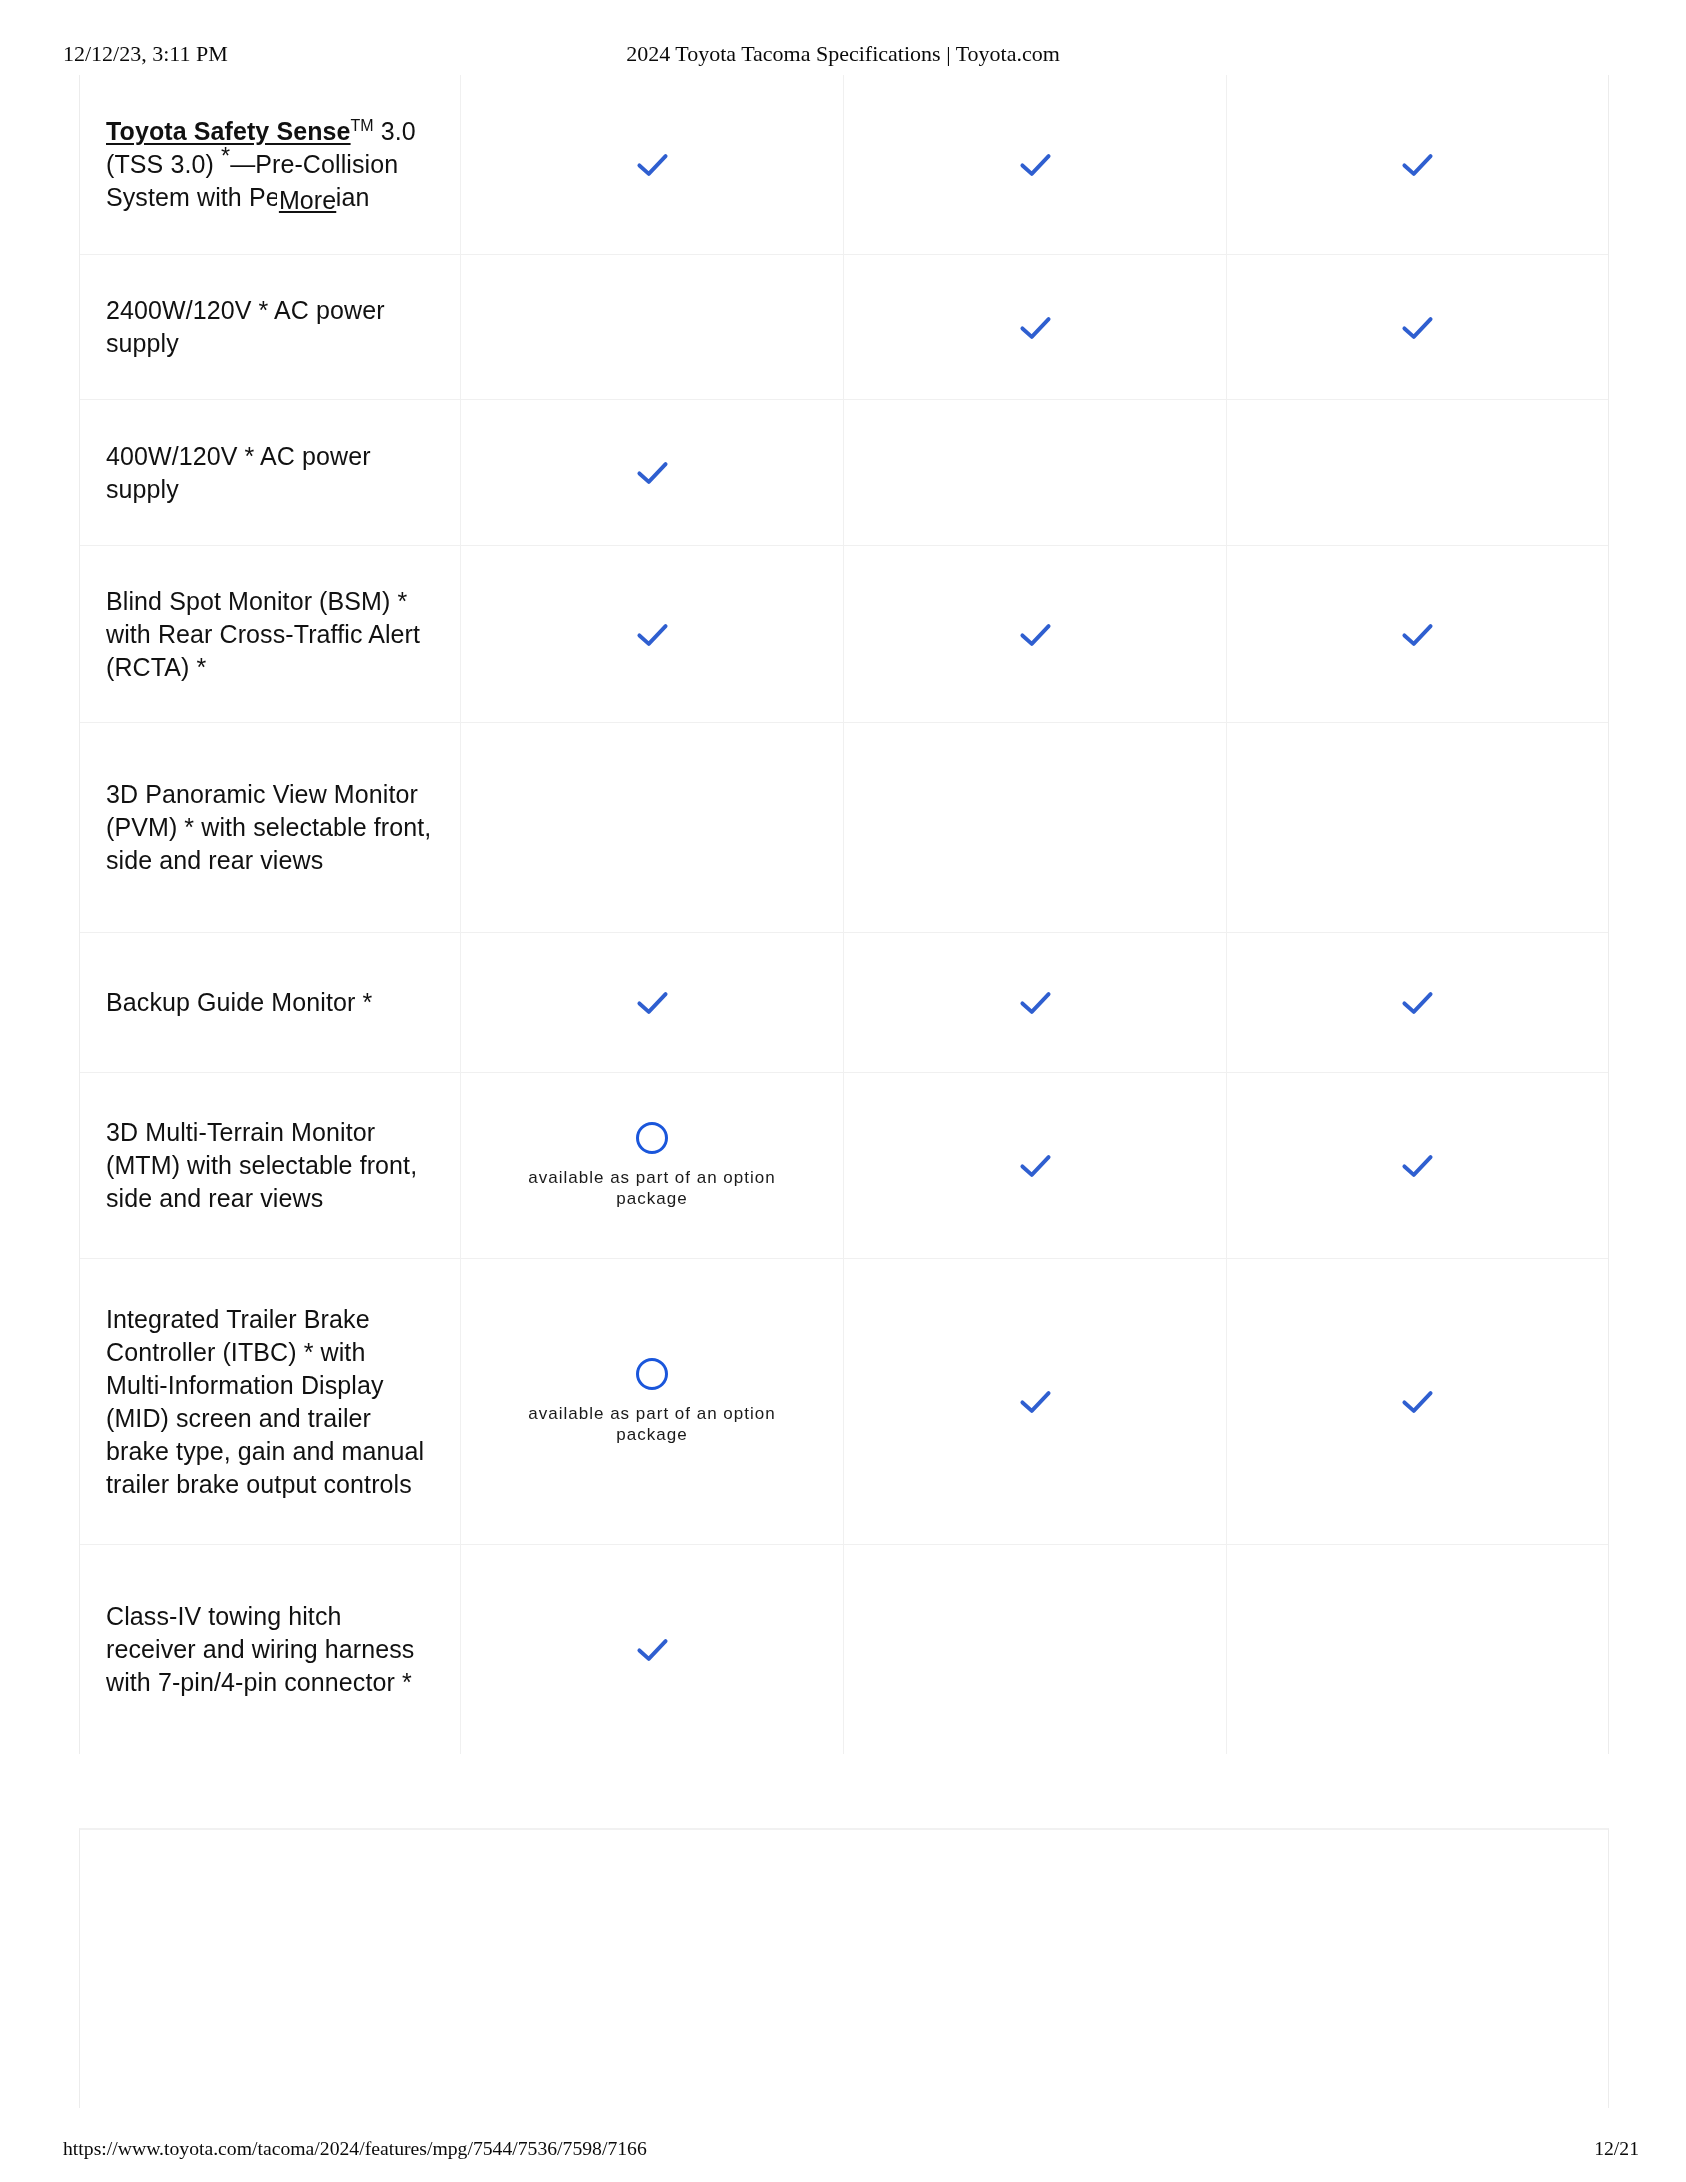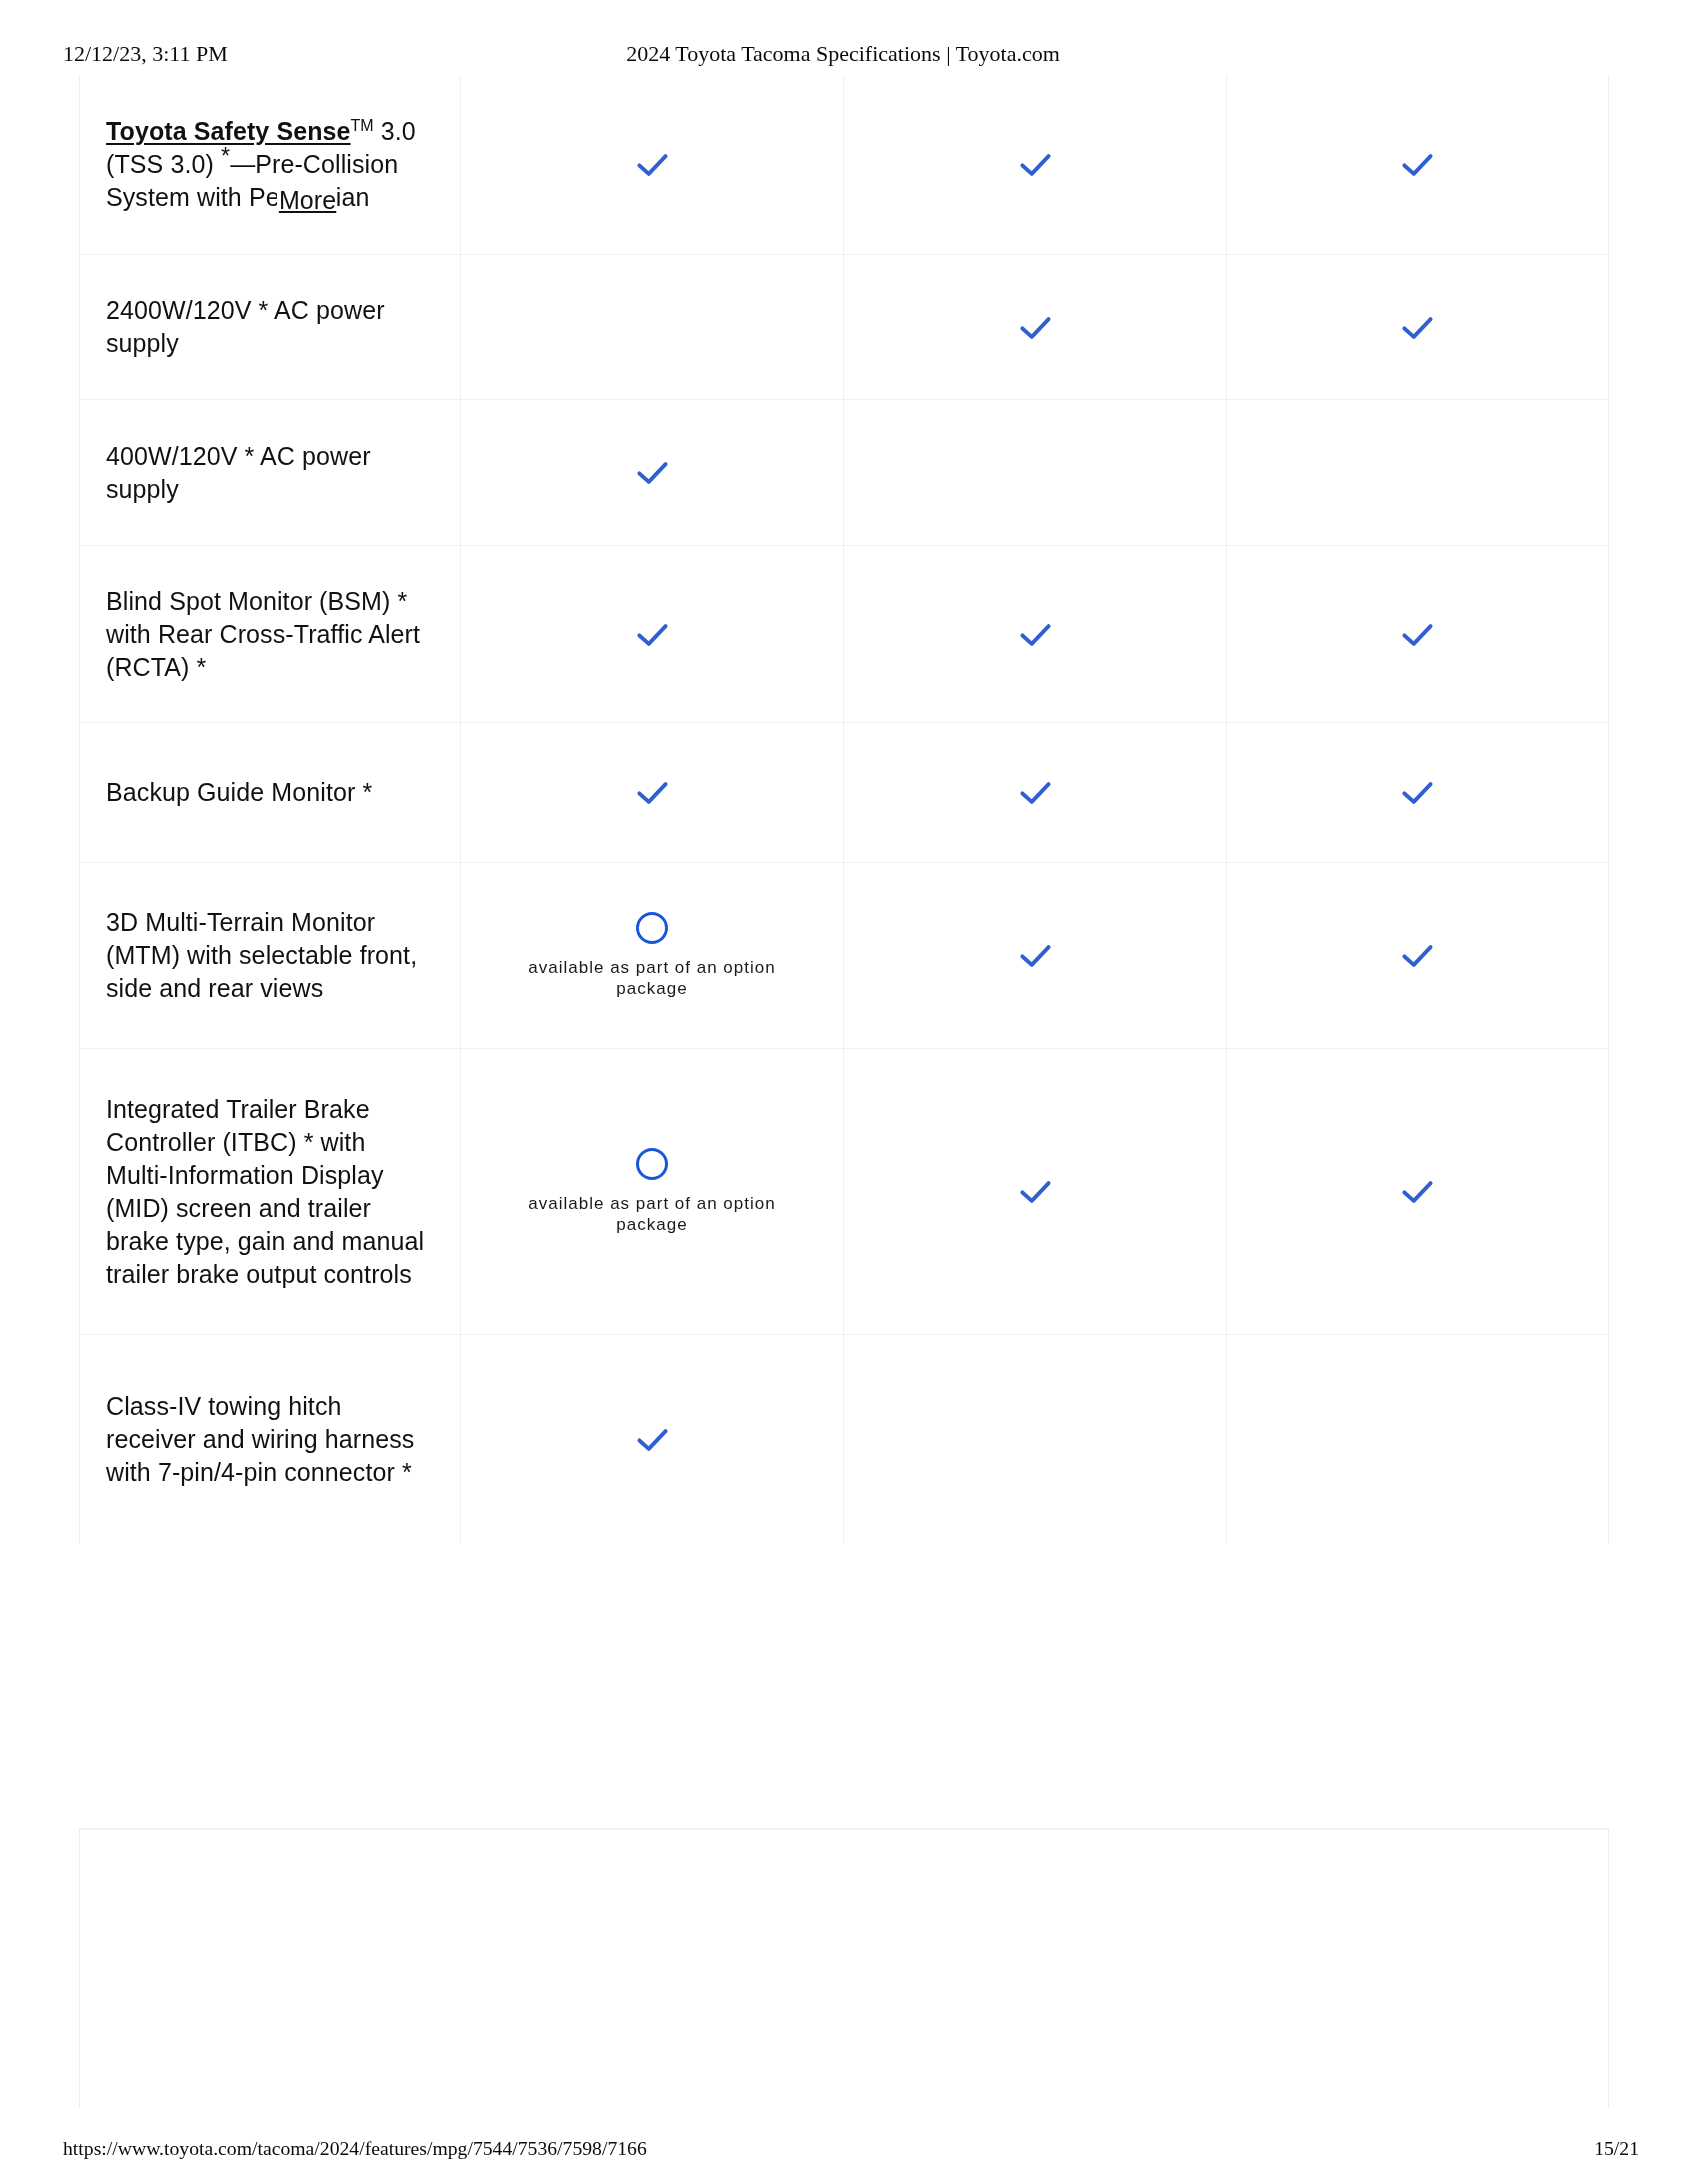--- a/index.html
+++ b/index.html
@@ -297,20 +297,28 @@
     </div>
     <div class="cell-trim last">
       <span class="check-icon">
         <svg viewBox="0 0 46 46">
             <path d="M9 24 L19 33 L37 14" fill="none" stroke="#2f5fd0" stroke-width="4.2" stroke-linecap="round" stroke-linejoin="round"></path>
           </svg>
       </span>
     </div>
   </div>
 
+  <div class="spec-row" style="height:210px;">
+    <div class="cell-feature">
+      <div class="feature-text">3D Panoramic View Monitor (PVM) * with selectable front, side and rear views</div>
+    </div>
+    <div class="cell-trim"></div>
+    <div class="cell-trim"></div>
+    <div class="cell-trim last"></div>
+  </div>
 
   <div class="spec-row" style="height:140px;">
     <div class="cell-feature">
       <div class="feature-text">Backup Guide Monitor *</div>
     </div>
     <div class="cell-trim">
       <span class="check-icon">
         <svg viewBox="0 0 46 46">
             <path d="M9 24 L19 33 L37 14" fill="none" stroke="#2f5fd0" stroke-width="4.2" stroke-linecap="round" stroke-linejoin="round"></path>
           </svg>
@@ -398,15 +406,15 @@
     <div class="cell-trim"></div>
     <div class="cell-trim last"></div>
   </div>
 
 </div>
 
 <div class="tail-block"></div>
 
 <div class="print-footer">
   <span class="pf-left">https://www.toyota.com/tacoma/2024/features/mpg/7544/7536/7598/7166</span>
-  <span class="pf-right">15/21</span>
+  <span class="pf-right">12/21</span>
 </div>
 
 
 </body></html>

